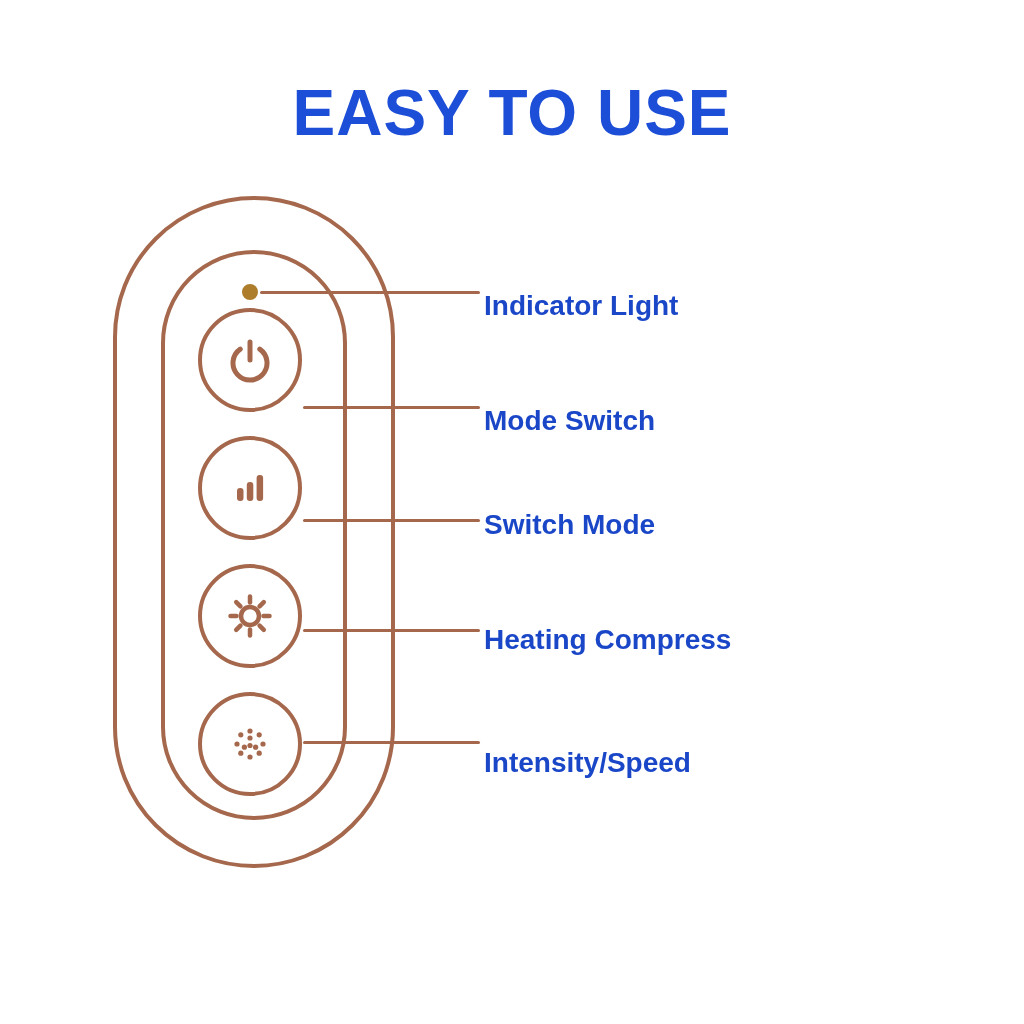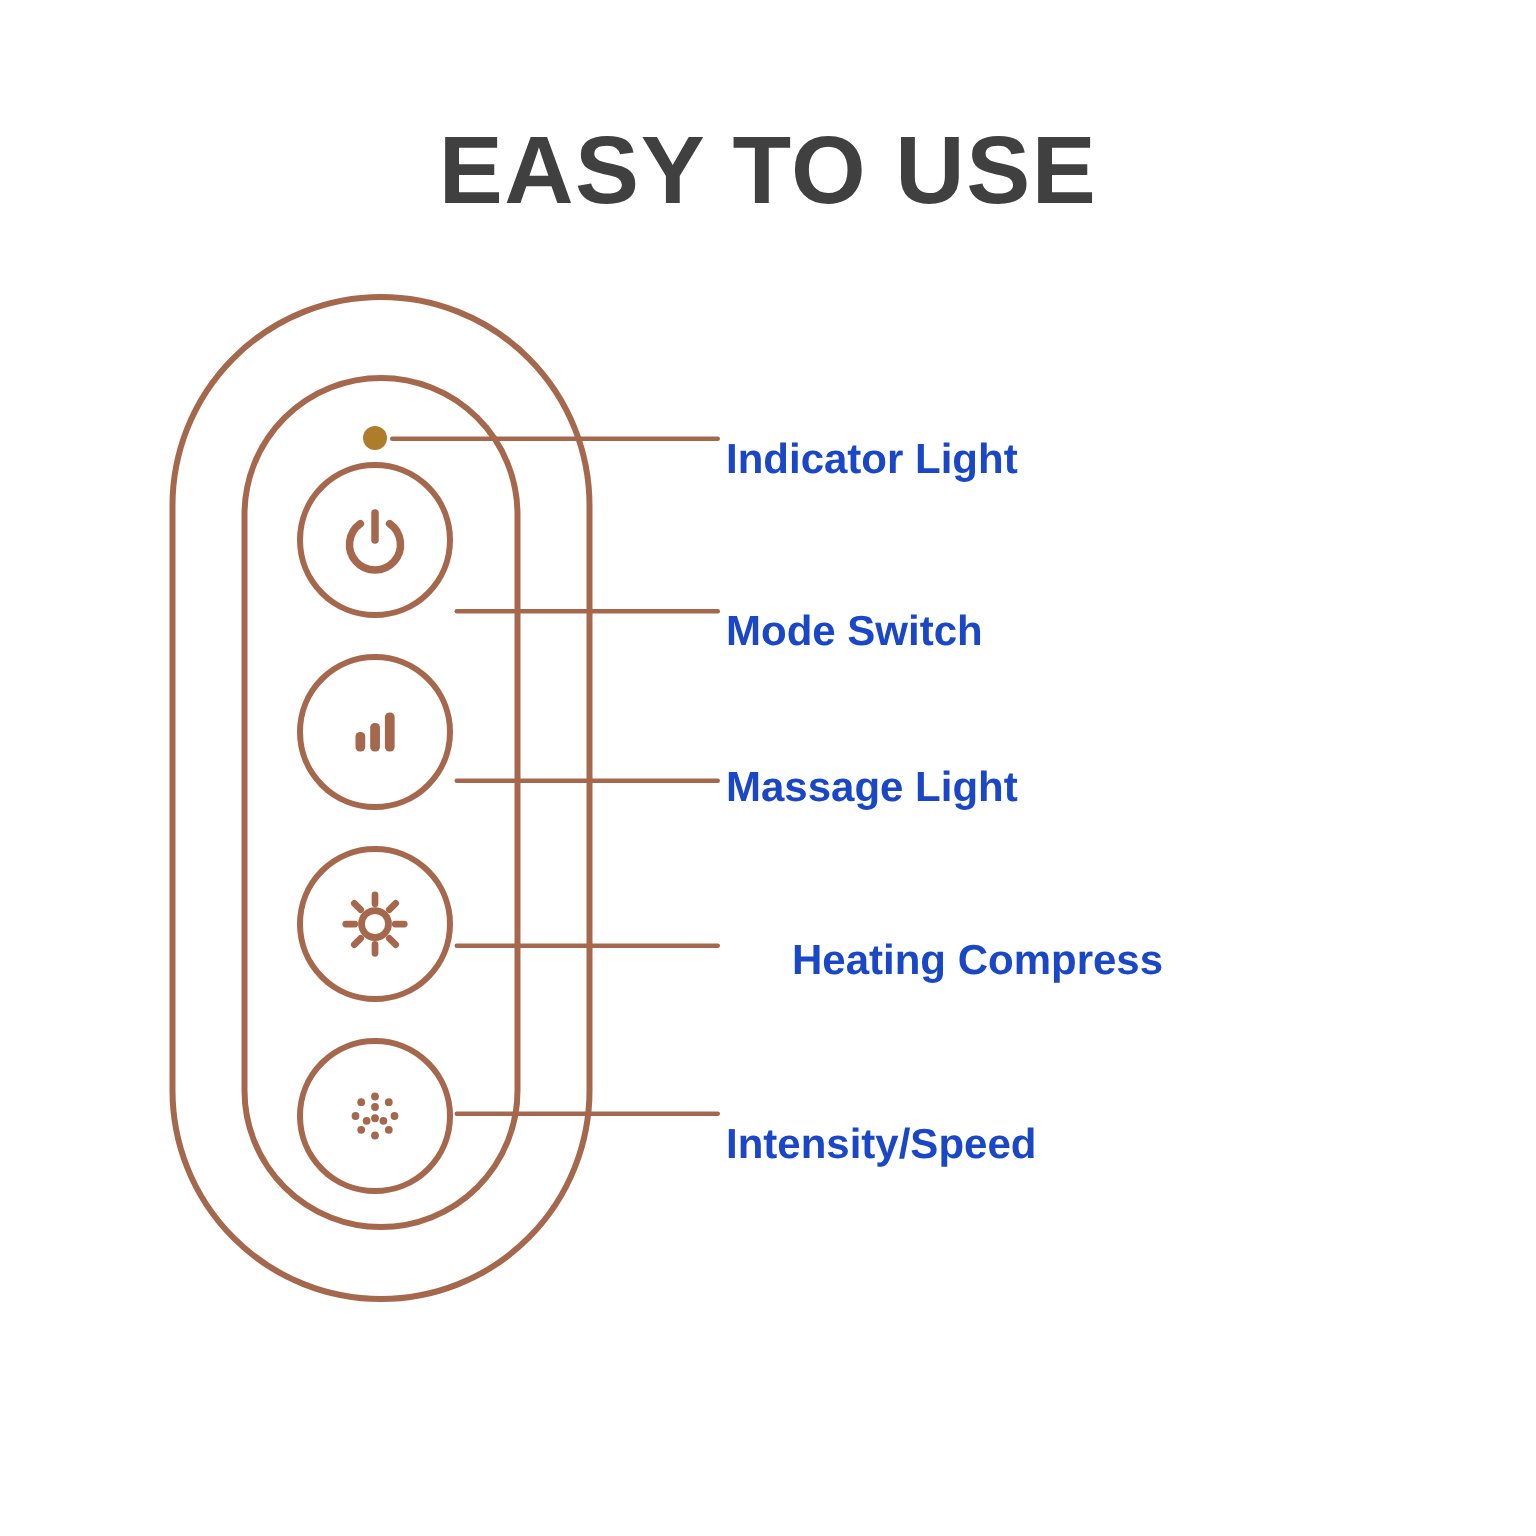--- a/index.html
+++ b/index.html
@@ -2,21 +2,21 @@
 <html><head>
 <meta charset="utf-8">
 <style>
   html,body{margin:0;padding:0;}
   body{
     width:1024px;height:1024px;background:#ffffff;position:relative;
     font-family:"Liberation Sans", sans-serif;overflow:hidden;
   }
   .title{
     position:absolute;top:76px;left:0;width:1024px;text-align:center;
-    font-size:64px;font-weight:800;letter-spacing:1px;color:#404040;
+    font-size:64px;font-weight:800;letter-spacing:1px;color:#1d4ed8;
   }
   
   .remote-outer{
     position:absolute;left:113px;top:196px;width:282px;height:672px;
     border:4px solid #A5684C;border-radius:145px;background:#ffffff;box-sizing:border-box;
   }
   .remote-inner{
     position:absolute;left:161px;top:250px;width:186px;height:570px;
     border:4px solid #A5684C;border-radius:97px;box-sizing:border-box;
   }
@@ -41,21 +41,21 @@
   .line-massage{left:303px;top:519px;width:177px;}
   .line-heating{left:303px;top:629px;width:177px;}
   .line-intensity{left:303px;top:741px;width:177px;}
   .label{
     position:absolute;left:484px;transform:translateY(-50%);
     font-size:28px;font-weight:800;color:#1A46C8;white-space:nowrap;
   }
   .label-indicator{top:306px;}
   .label-power{top:421px;}
   .label-massage{top:525px;}
-  .label-heating{top:640px;margin-left:44px;}
+  .label-heating{top:640px;}
   .label-intensity{top:747px;margin-top:16px;}
   svg{display:block;}
   .stroke{stroke:#A5684C;fill:none;stroke-linecap:round;}
   .fill{fill:#A5684C;stroke:none;}
 </style>
 </head>
 <body>
 
 <div class="title">EASY TO USE</div>
 
@@ -119,15 +119,15 @@
 </div>
 
 <div class="callout line-indicator"></div>
 <div class="callout line-power"></div>
 <div class="callout line-massage"></div>
 <div class="callout line-heating"></div>
 <div class="callout line-intensity"></div>
 
 <div class="label label-indicator">Indicator Light</div>
 <div class="label label-power">Mode Switch</div>
-<div class="label label-massage">Massage Light</div>
+<div class="label label-massage">Switch Mode</div>
 <div class="label label-heating">Heating Compress</div>
 <div class="label label-intensity">Intensity/Speed</div>
 
 </body></html>

